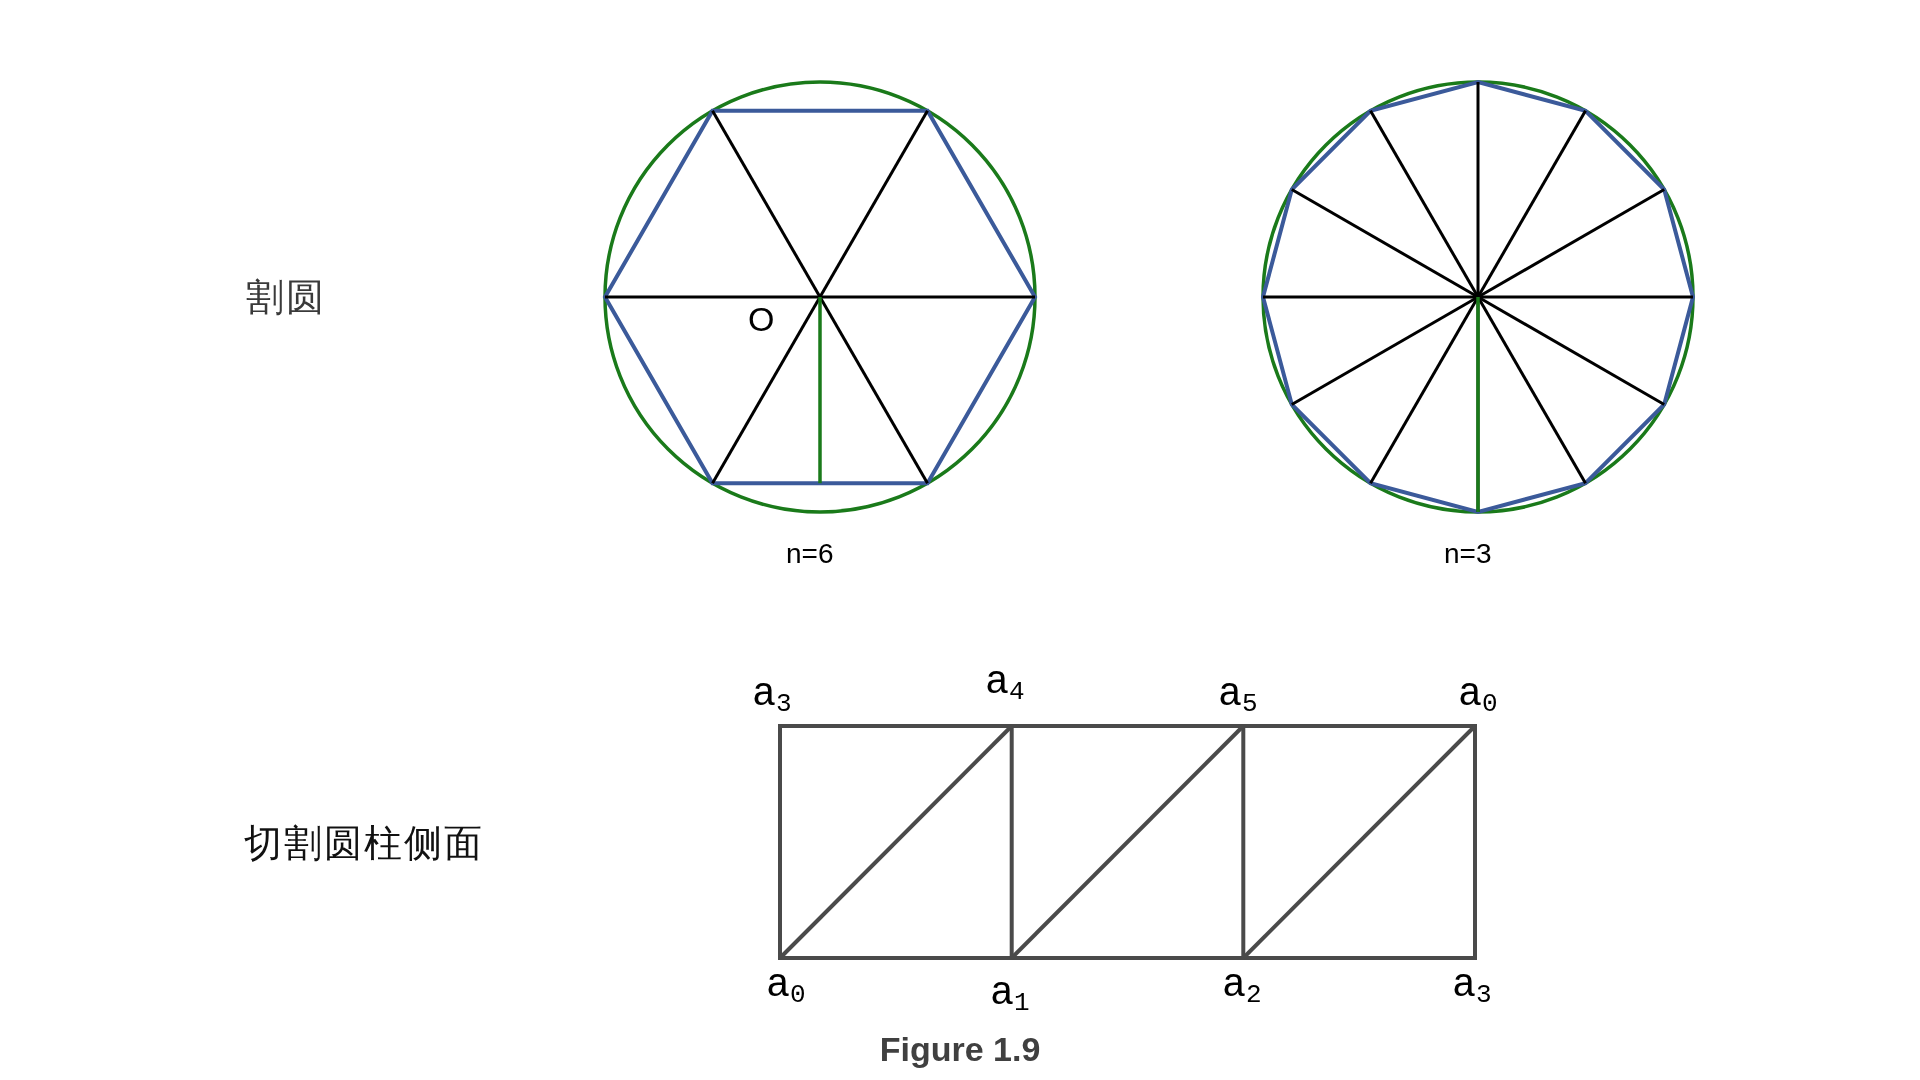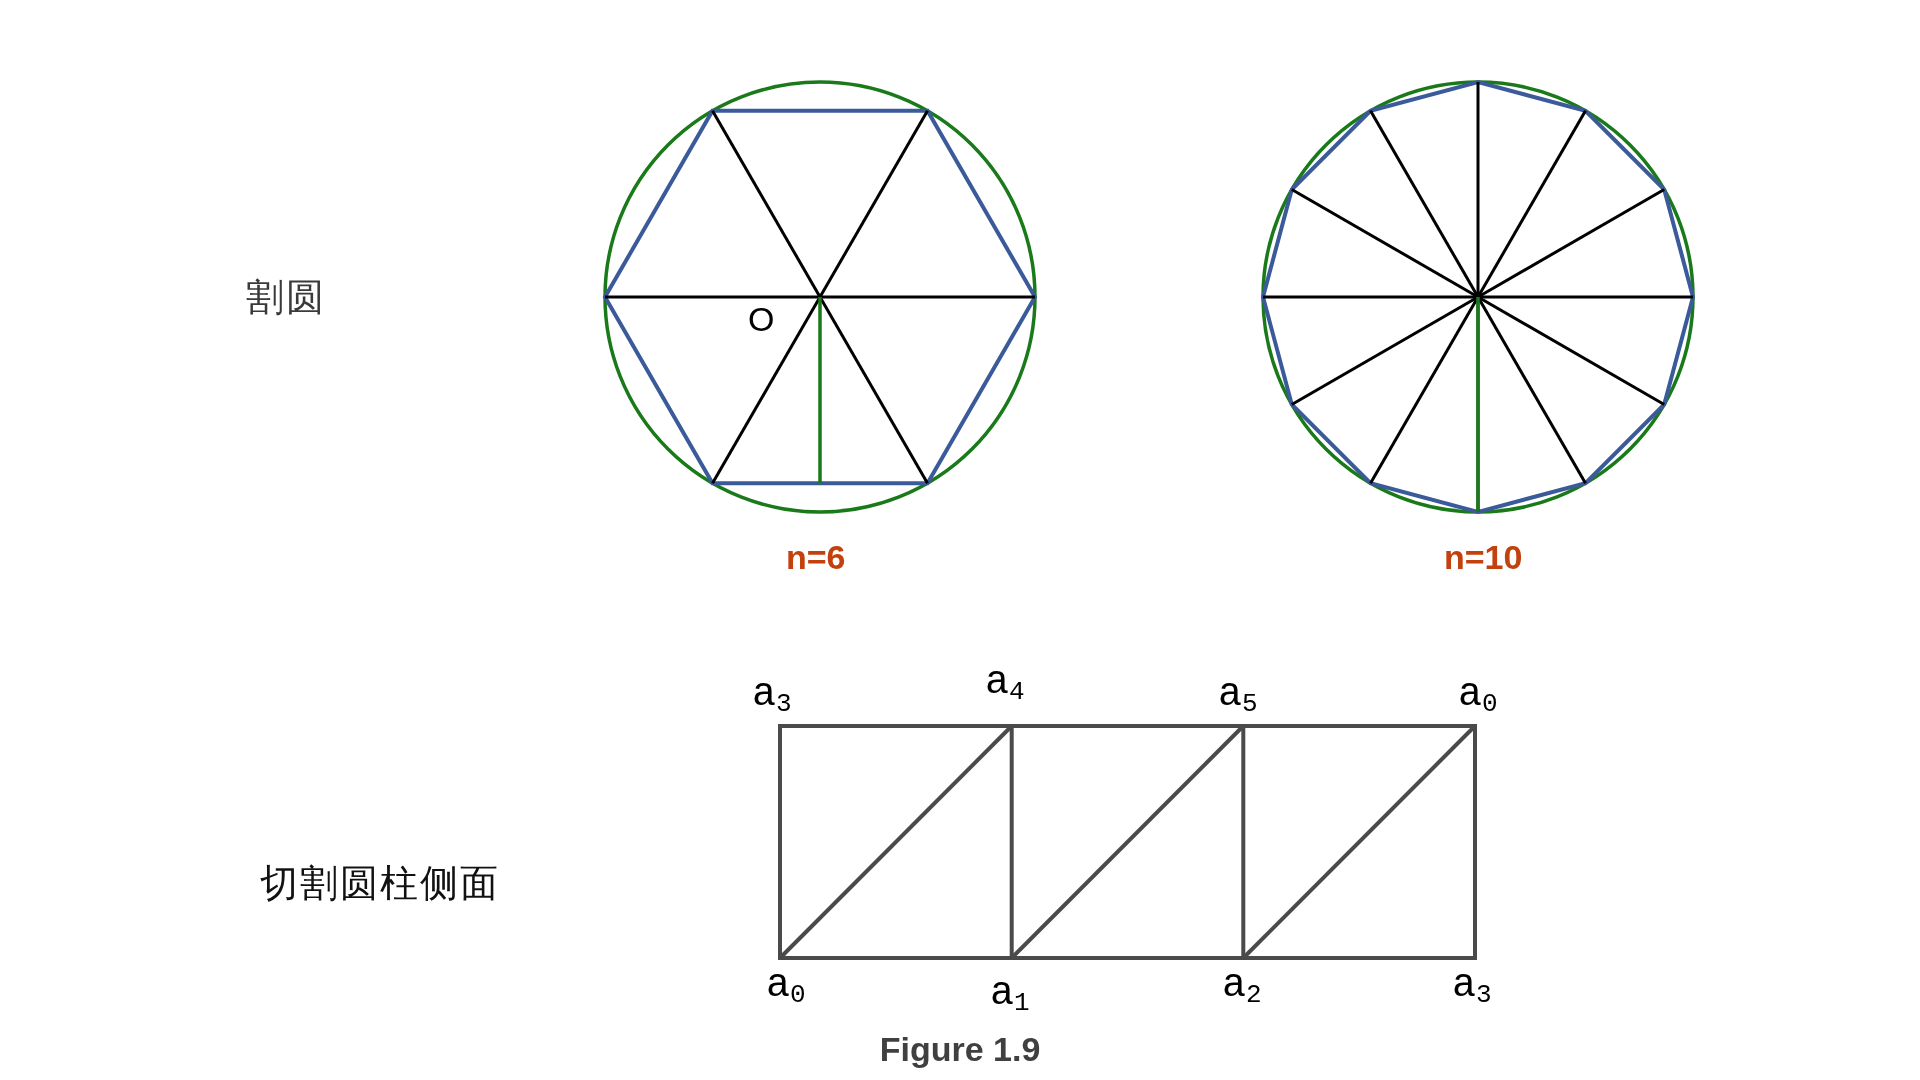--- a/index.html
+++ b/index.html
@@ -26,31 +26,30 @@
     color: #3a3a3a;
     font-size: 38px;
     letter-spacing: 2px;
     white-space: nowrap;
   }
   #label-cut-circle {
     left: 246px;
     top: 272px;
   }
   #label-cut-cylinder {
-    left: 260px;
+    left: 244px;
     top: 818px;
     color: #111111;
-    margin-top: 40px;
   }
   .n-label {
     position: absolute;
     font-family: "Liberation Sans", sans-serif;
-    font-weight: bold;
-    font-size: 34px;
-    color: #c2410c;
+    font-weight: normal;
+    font-size: 28px;
+    color: #000000;
     white-space: nowrap;
   }
   #n6-label { left: 786px; top: 538px; }
   #n12-label { left: 1444px; top: 538px; }
   .o-label {
     position: absolute;
     left: 748px;
     top: 300px;
     font-family: "Liberation Sans", sans-serif;
     font-size: 34px;
@@ -126,21 +125,21 @@
       <line x1="260" y1="250" x2="45" y2="250"></line>
       <line x1="260" y1="250" x2="73.8" y2="142.5"></line>
       <line x1="260" y1="250" x2="152.5" y2="63.8"></line>
       <line x1="260" y1="250" x2="260" y2="35"></line>
       <line x1="260" y1="250" x2="367.5" y2="63.8"></line>
       <line x1="260" y1="250" x2="446.2" y2="142.5"></line>
     </g>
     <line x1="260" y1="250" x2="260" y2="465" stroke="#1a7a1a" stroke-width="3.5"></line>
   </svg>
 
-  <div class="n-label" id="n12-label">n=10</div>
+  <div class="n-label" id="n12-label">n=3</div>
 
   <svg id="svg-unrolled" width="720" height="260" style="position:absolute;left:770px;top:716px;">
     <g stroke="#4a4a4a" stroke-width="4" fill="none">
       <rect x="10" y="10" width="695" height="232"></rect>
       <line x1="241.7" y1="10" x2="241.7" y2="242"></line>
       <line x1="473.3" y1="10" x2="473.3" y2="242"></line>
       <line x1="10" y1="242" x2="241.7" y2="10"></line>
       <line x1="241.7" y1="242" x2="473.3" y2="10"></line>
       <line x1="473.3" y1="242" x2="705" y2="10"></line>
     </g>

